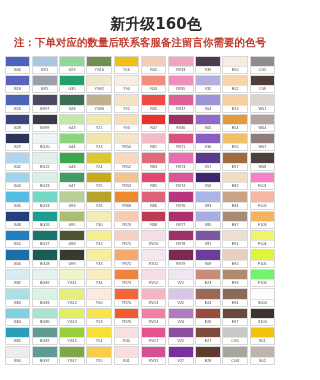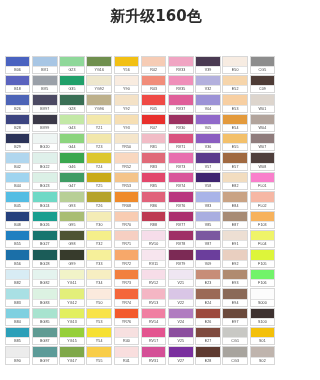--- a/index.html
+++ b/index.html
@@ -10,21 +10,21 @@
   }
   #page{width:280px;height:380px;position:relative;background:#fff;}
 
   .title{
     text-align:center;
     font-size:15px;
     font-weight:bold;
     color:#2b2b2b;
     letter-spacing:0px;
     line-height:17px;
-    padding-top:8px;
+    padding-top:16px;
     font-family:"DejaVu Sans","Liberation Sans",sans-serif;
     margin-left:32px;
   }
   .subtitle{
     text-align:center;
     font-size:10.5px;
     font-weight:bold;
     color:#c0392b;
     line-height:12px;
     padding-top:3px;
@@ -90,20 +90,21 @@
     background:#ffffff;
     border-top:0.4px solid #e2e2e2;
   }
 </style>
 </head>
 <body>
 
 <div id="page">
 
   <div class="title">新升级160色</div>
+  <div class="subtitle">注：下单对应的数量后联系客服备注留言你需要的色号</div>
 
   <div class="grid">
       <div class="cell">
         <div class="chip">
           <div class="swatch" style="background: rgb(74, 99, 192);"></div>
           <div class="code">B06</div>
         </div>
       </div>
       <div class="cell">
         <div class="chip">

